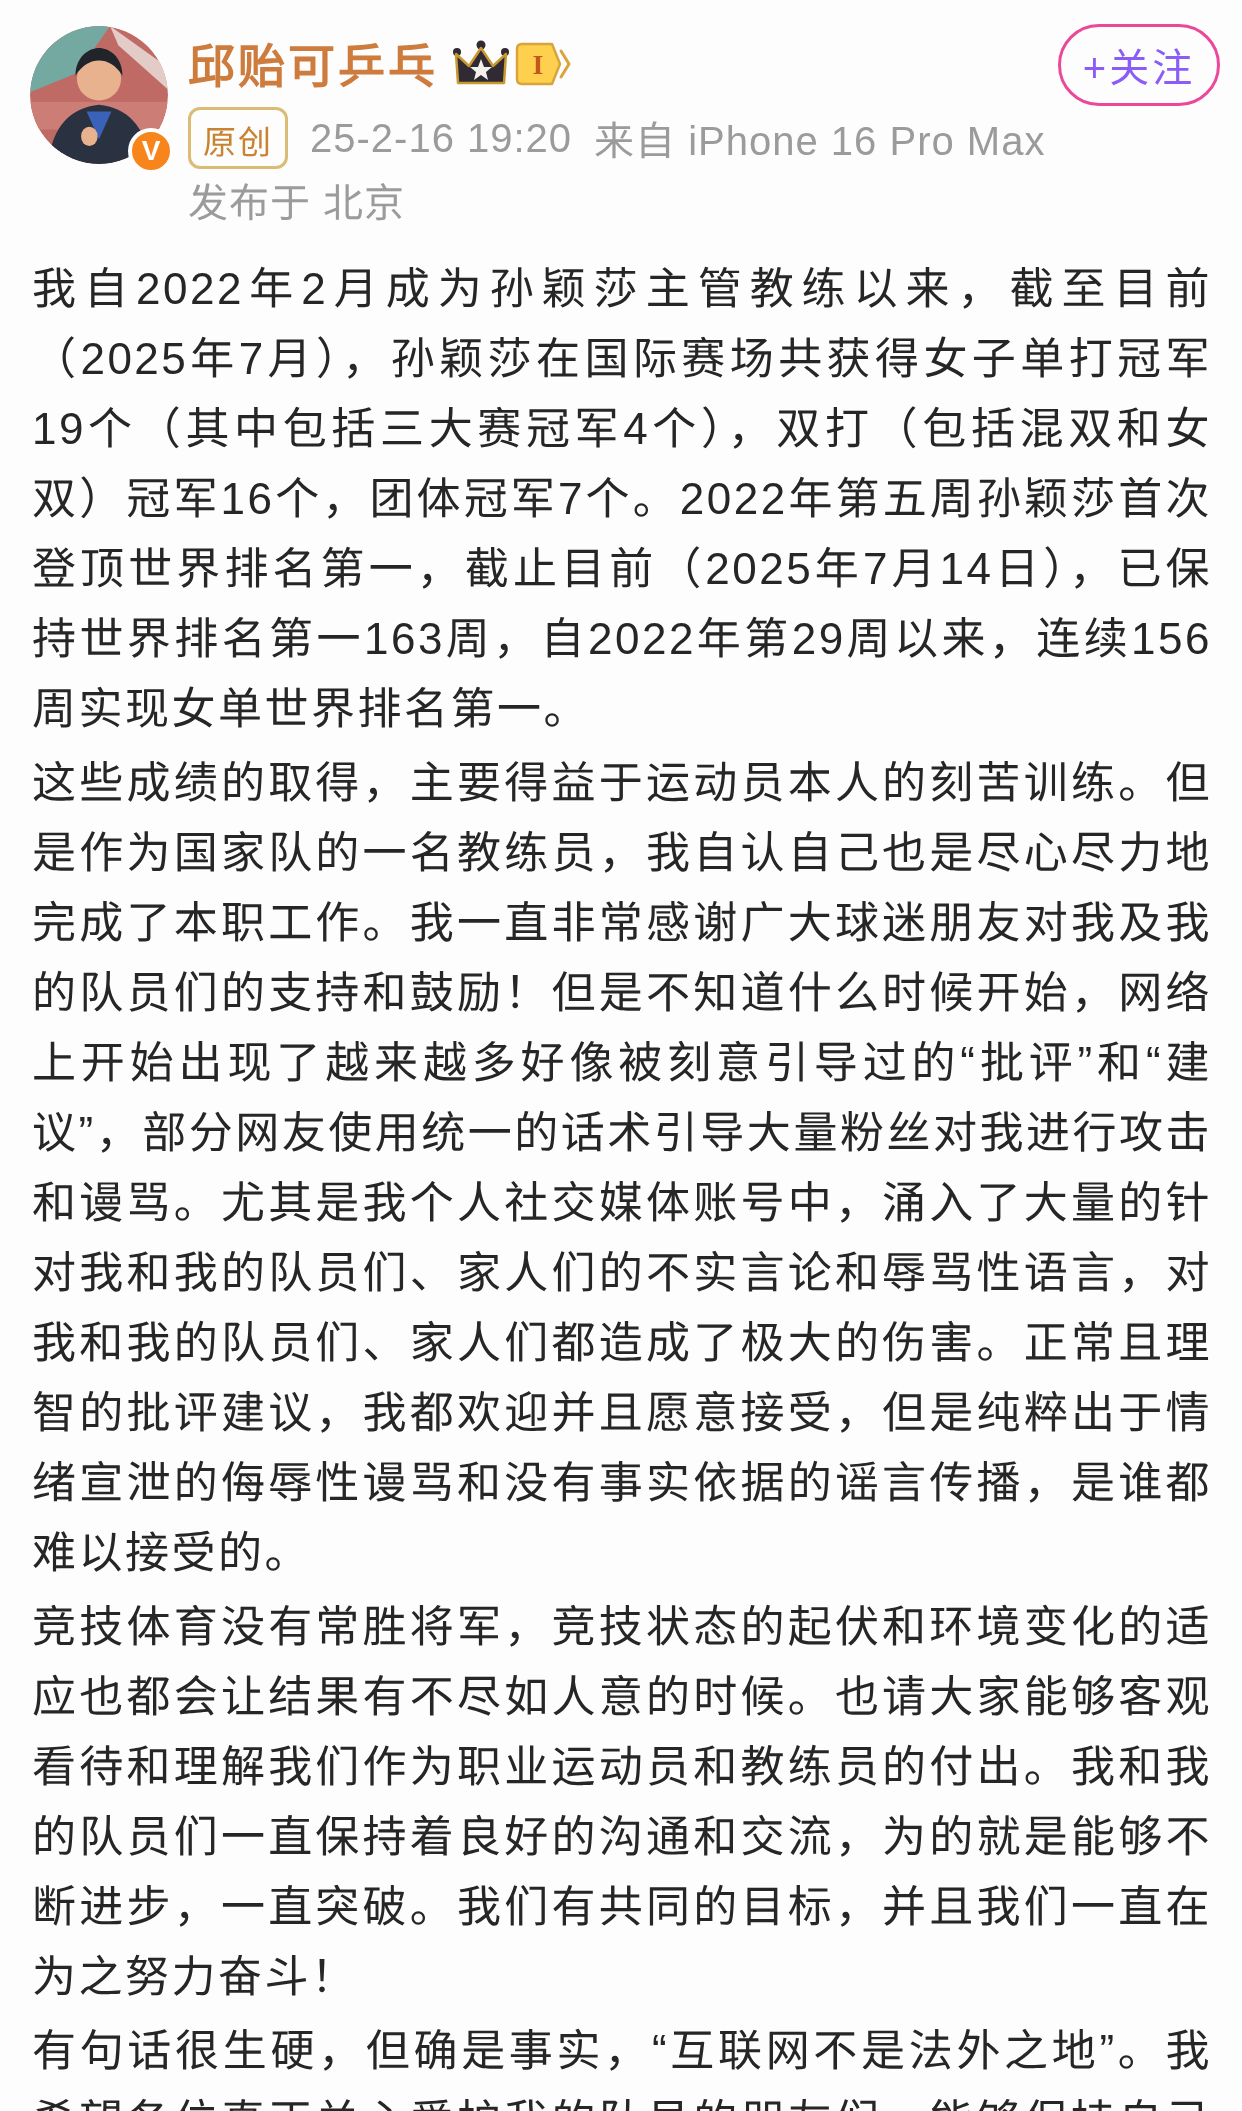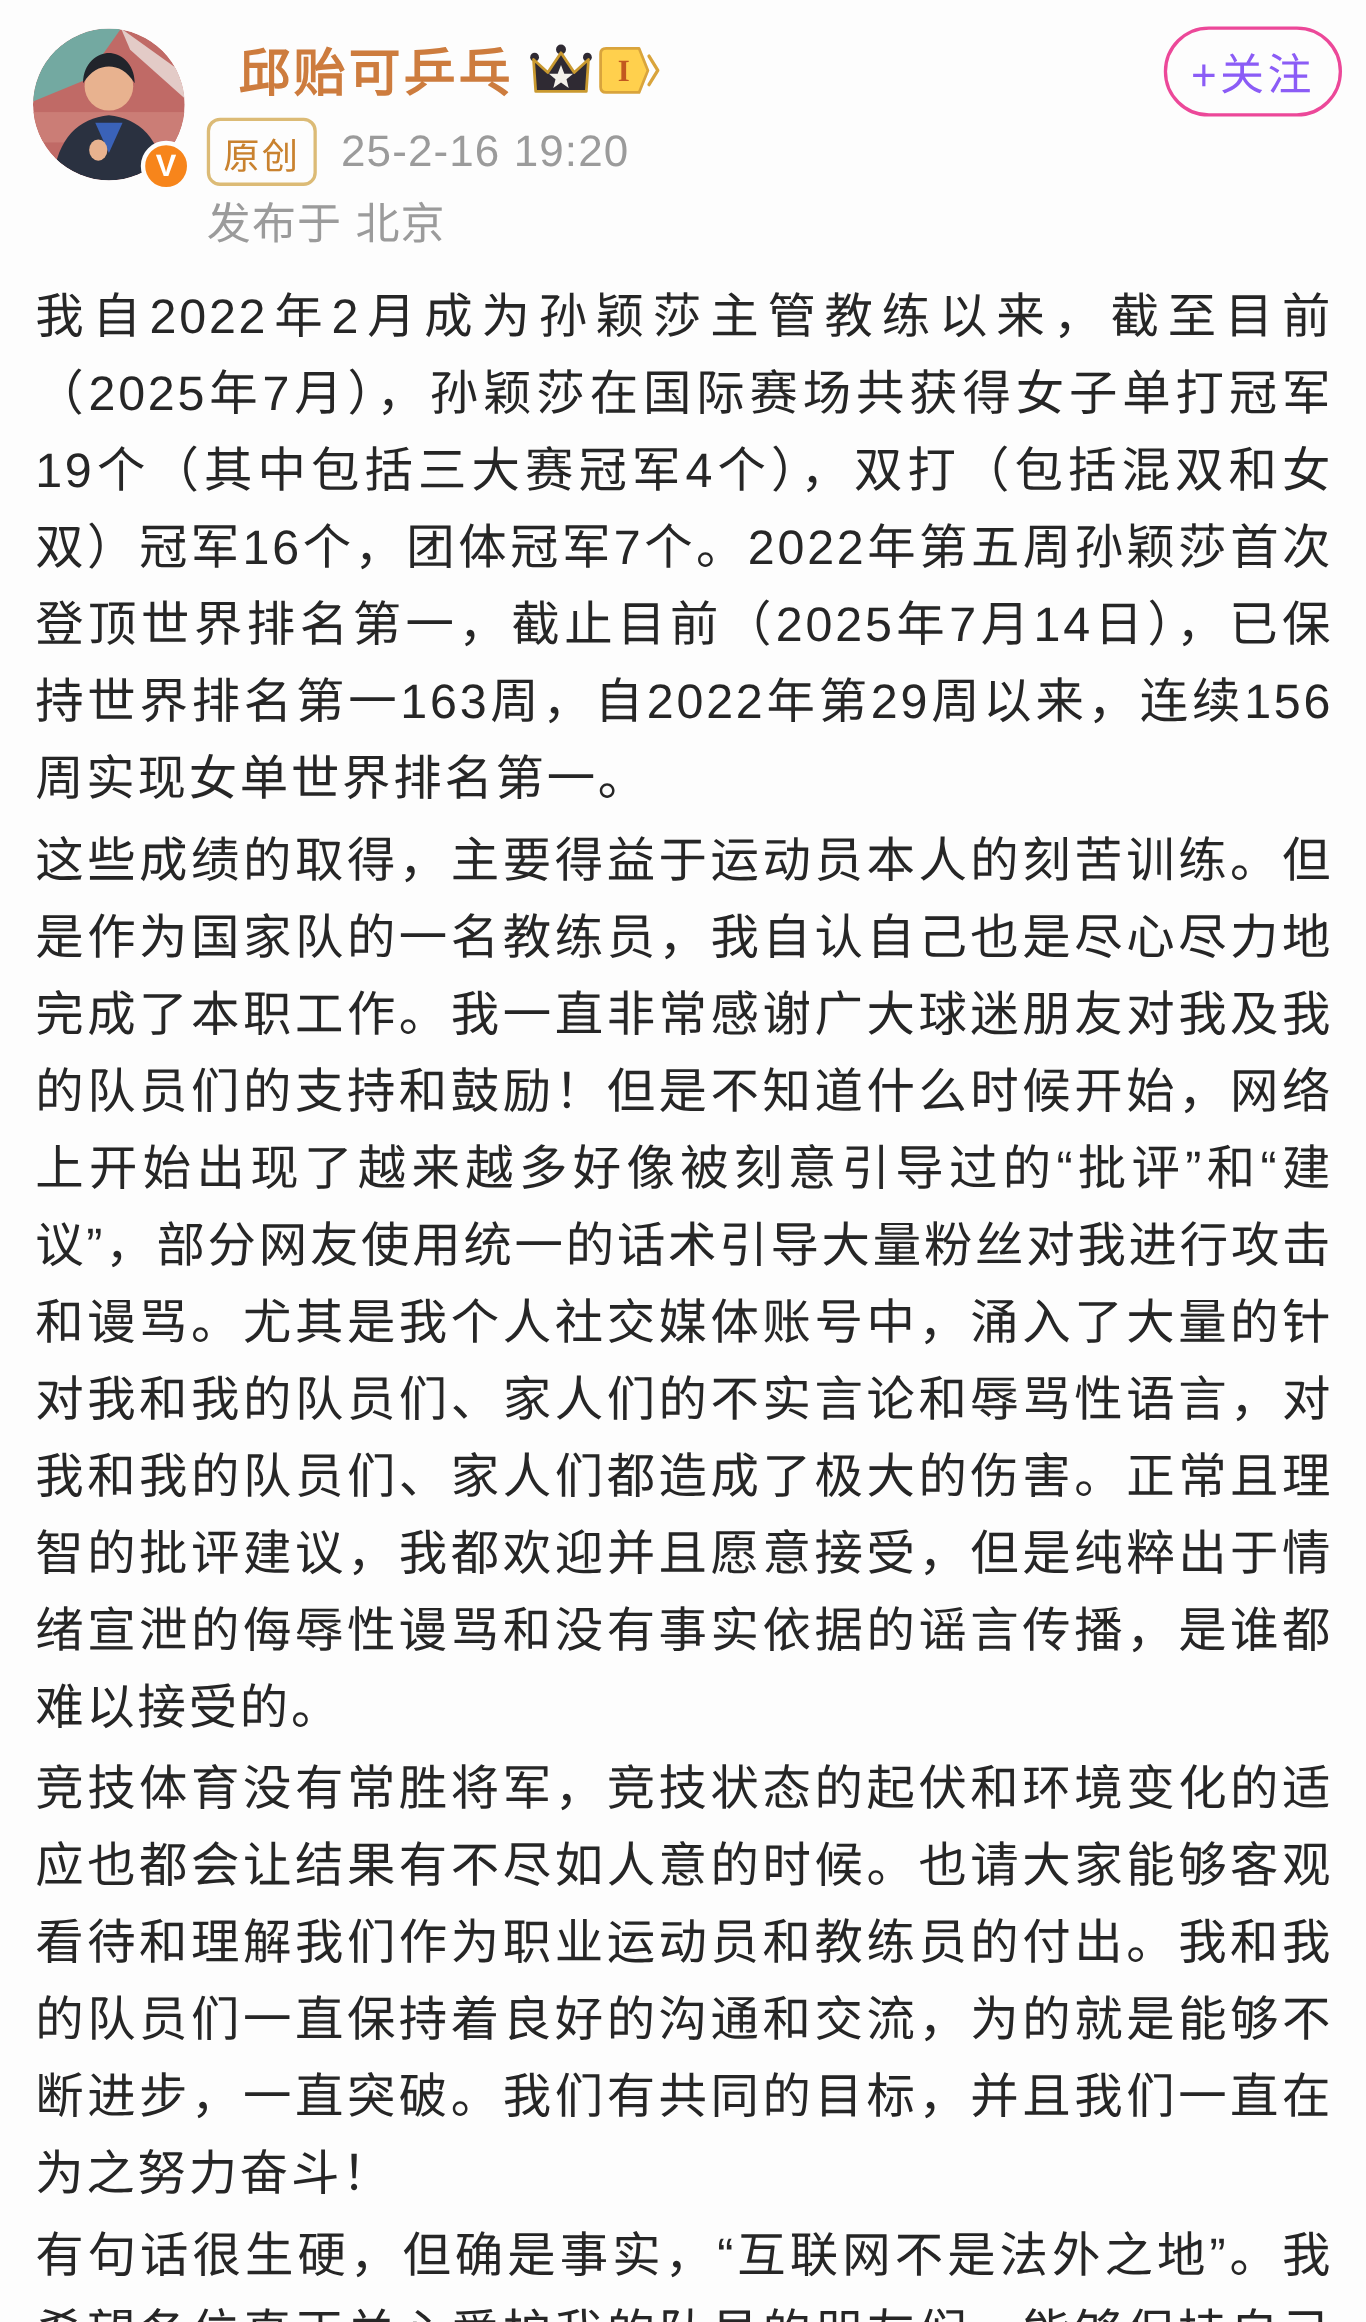--- a/index.html
+++ b/index.html
@@ -22,21 +22,21 @@
     position:absolute; right:-6px; bottom:-10px;
     width:46px; height:46px; border-radius:50%;
     background:#f7851b; border:4px solid #fdfdfd;
     color:#ffffff; font-weight:bold; font-size:28px;
     display:flex; align-items:center; justify-content:center;
   }
   .header-right { margin-left:158px; }
   .name-row { display:flex; align-items:center; gap:12px; height:72px; }
   .username {
     font-size:47px; font-weight:bold; color:#cd7c3e;
-    letter-spacing:3px; cursor:pointer;margin-left:29px;
+    letter-spacing:3px; cursor:pointer;
   }
   .vip-badges { display:flex; align-items:center; gap:2px; margin-top:4px; }
   .meta-row { display:flex; align-items:center; gap:22px; margin-top:14px; height:52px; }
   .origin-badge {
     border:3px solid #dcbb76; border-radius:12px;
     color:#c9822f; font-size:33px; line-height:1;
     padding:16px 12px 7px; letter-spacing:2px;
   }
   .meta-gray { color:#9b9b9b; font-size:40px; letter-spacing:1px; }
   .location-row { margin-top:10px; height:52px; display:flex; align-items:center; }
@@ -105,20 +105,21 @@
             <path d="M8,3 L38,3 L46,23 L38,43 L8,43 Q3,43 3,38 L3,8 Q3,3 8,3 Z" fill="#ffd04d" stroke="#d9a43c" stroke-width="2.5" stroke-linejoin="round"></path>
             <path d="M47,10 L55,23 L47,36" fill="none" stroke="#d9a43c" stroke-width="3" stroke-linecap="round" stroke-linejoin="round"></path>
             <text x="24" y="33" text-anchor="middle" font-family="Liberation Serif, DejaVu Serif, serif" font-size="28" font-weight="bold" fill="#c2581f">I</text>
           </svg>
         </span>
       </div>
 
       <div class="meta-row">
         <span class="origin-badge">原创</span>
         <span class="meta-gray">25-2-16 19:20</span>
+        <span class="meta-gray">来自 iPhone 16 Pro Max</span>
       </div>
 
       <div class="location-row">
         <span class="meta-gray">发布于 北京</span>
       </div>
 
     </div>
   </div>
 
   <div class="post-text">

